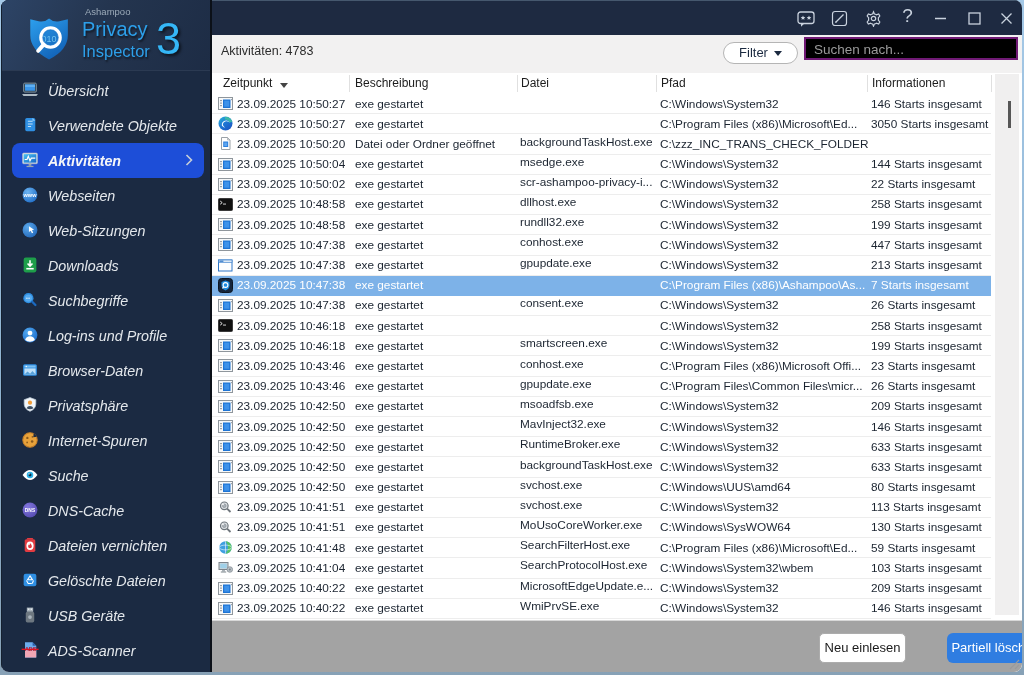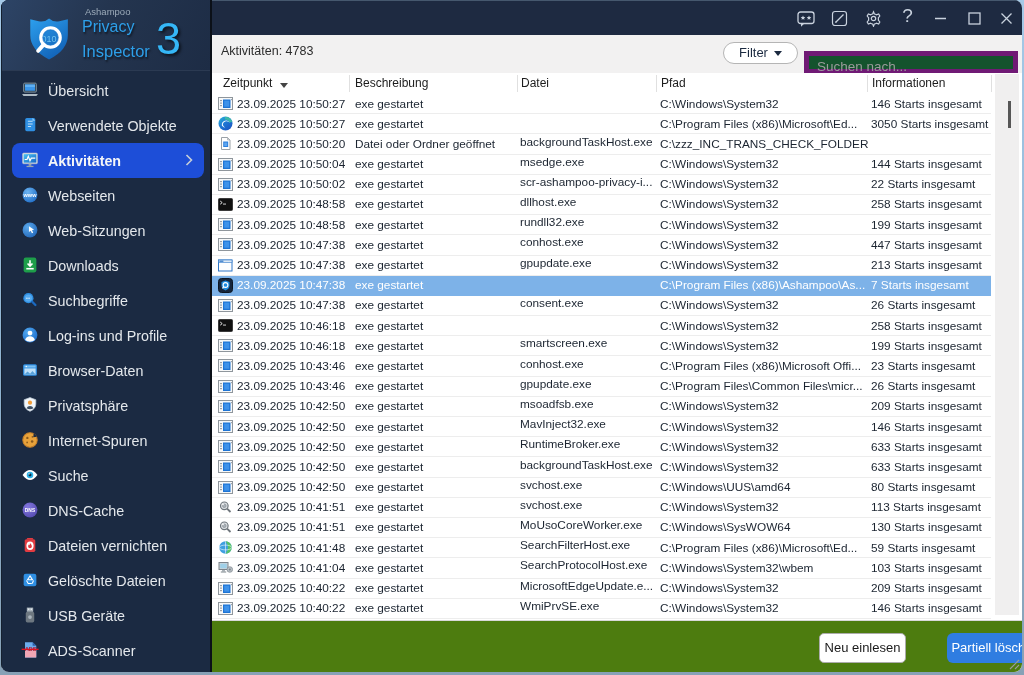--- a/index.html
+++ b/index.html
@@ -4,51 +4,51 @@
 * { margin:0; padding:0; box-sizing:border-box; }
 html,body { width:1024px; height:675px; overflow:hidden; font-family:"Liberation Sans",sans-serif; background:linear-gradient(180deg,#a5c9e7 0%,#90b4d2 55%,#87a1b6 100%); }
 #win { position:absolute; left:1px; top:0; width:1021px; height:672px; border-radius:8px; overflow:hidden; background:#fff; }
 #titlebar { position:absolute; left:0; top:0; width:100%; height:35px; background:#1e2a41; border-top:1px solid #46586e; }
 .tbi { position:absolute; top:9px; }
 .tbq { position:absolute; top:4px; width:17px; text-align:center; color:#c9d2de; font-size:19px; }
 #sidebar { position:absolute; left:0; top:0; width:209px; height:100%; background:#1b2a42; border-left:1px solid #15202f; }
 #logo { position:absolute; left:0; top:0; width:100%; height:71px; background:linear-gradient(118deg,#2d4466 0%,#24354f 45%,#1d2c45 100%); border-bottom:1px solid #2b3a52; }
 #shield { position:absolute; left:23px; top:15px; }
 .lg-a { position:absolute; left:83px; top:6px; font-size:9.5px; color:#9cabb9; }
-.lg-p { position:absolute; left:80px; top:18px; font-size:16px; color:#2d9fe9; text-shadow:1px 2px 2px rgba(0,0,0,0.55); }
+.lg-p { position:absolute; left:80px; top:18px; font-size:20px; color:#2d9fe9; text-shadow:1px 2px 2px rgba(0,0,0,0.55); }
 .lg-i { position:absolute; left:80px; top:42px; font-size:16.5px; color:#2d9fe9; text-shadow:1px 2px 2px rgba(0,0,0,0.55); }
 .lg-3 { position:absolute; left:154px; top:13px; font-size:45px; color:#35b7f7; text-shadow:2px 2px 3px rgba(0,0,0,0.6); }
 #menu { position:absolute; left:0; top:73px; width:100%; }
 .mi { position:relative; height:35px; display:flex; align-items:center; color:#e4e8ec; font-size:14.3px; }
 .mic { position:absolute; left:19px; top:8px; width:18px; height:18px; }
 .mic svg { width:18px; height:18px; }
-.mlb { position:absolute; left:46px; }
+.mlb { position:absolute; left:46px;font-style:italic; }
 .mi.sel { background:#1d4ed8; border-radius:8px; margin:0 6px 0 10px; font-weight:bold; color:#f4f6f8; }
 .mi.sel .mic { left:9px; }
 .mi.sel .mlb { left:36px; }
 .chev { position:absolute; right:10px; top:10px; }
 #divider { position:absolute; left:209px; top:0; width:2px; height:100%; background:#0b1018; }
 #content { position:absolute; left:211px; top:35px; right:0; bottom:0; background:#fff; }
 #toolbar { position:absolute; left:0; top:0; right:0; height:51px; background:#f2f1f1; }
 #countlbl { position:absolute; left:9px; top:9px; font-size:12.5px; color:#2c2c2c; }
 #filterbtn { position:absolute; left:511px; top:7px; width:75px; height:22px; background:#fff; border:1px solid #b5b5b5; border-radius:11px; font-size:13px; color:#1b2a40; text-align:center; line-height:20px; }
 .caret { display:inline-block; width:0; height:0; border-left:4px solid transparent; border-right:4px solid transparent; border-top:5px solid #1b2a40; margin-left:6px; vertical-align:middle; }
-#searchbox { position:absolute; left:592px; top:16px; width:214px; height:23px; background:#14532d; border:5px solid #701a75; font-size:13.5px; color:#9b9b9b; line-height:21px; padding-left:8px; }
+#searchbox { position:absolute; left:592px; top:2px; width:214px; height:23px; background:#000000; border:2px solid #701a75; font-size:13.5px; color:#9b9b9b; line-height:21px; padding-left:8px; }
 #thead { position:absolute; left:0; top:38px; right:0; height:21px; background:#fff; font-size:12px; color:#1c1c1c; }
 #thead span { position:absolute; top:3px; }
 .hsep { position:absolute; top:2px; height:17px; width:1px; background:#e0e0e0; }
 #rows { position:absolute; left:0; top:59px; width:779px; }
 .row { position:relative; height:20.2px; font-size:11.8px; color:#1b2430; border-bottom:1px solid #ededed; white-space:nowrap; }
 .row span { position:absolute; top:2.5px; }
 .ri { left:6px; top:2px !important; width:15px; height:15px; }
 .c1 { left:25px; } .c2 { left:143px; } .c3 { left:308px;margin-top:38px; } .c4 { left:448px; } .c5 { left:659px; }
 .row.sel { background:#7db2e8; color:#fff; border-bottom:1px solid #7db2e8; }
 #vsb { position:absolute; left:783px; top:39px; width:24px; height:541px; background:#f0efef; }
 #vsbt { position:absolute; left:13px; top:27px; width:3px; height:27px; background:#565656; }
-#botbar { position:absolute; left:0; top:585px; right:0; bottom:0; background:#4d7c0f; border-top:1px solid #d8d8d8; }
+#botbar { position:absolute; left:0; top:585px; right:0; bottom:0; background:#a3a3a3; border-top:1px solid #d8d8d8; }
 #btn1 { position:absolute; left:607px; top:12px; width:87px; height:30px; background:#fff; border:1px solid #acacac; border-radius:5px; font-size:13px; color:#1a1a1a; text-align:center; line-height:28px; }
 #btn2 { position:absolute; left:703px; top:12px; width:97px; height:30px; background:#2f7de1; border-radius:6px; font-size:13px; color:#fff; text-align:center; line-height:30px;margin-left:32px; }
 #grip { position:absolute; right:2px; bottom:2px; width:14px; height:14px; }
 </style></head>
 <body>
 <div id="win">
   <div id="titlebar">
 <svg class="tbi" style="left:796px" width="18" height="18" viewBox="0 0 18 18">
  <rect x="1" y="2" width="16" height="11.5" rx="2.5" fill="none" stroke="#c9d2de" stroke-width="1.3"></rect>
  <path d="M4 13.5 v3.2 l3.4 -3.2z" fill="#c9d2de"></path>

